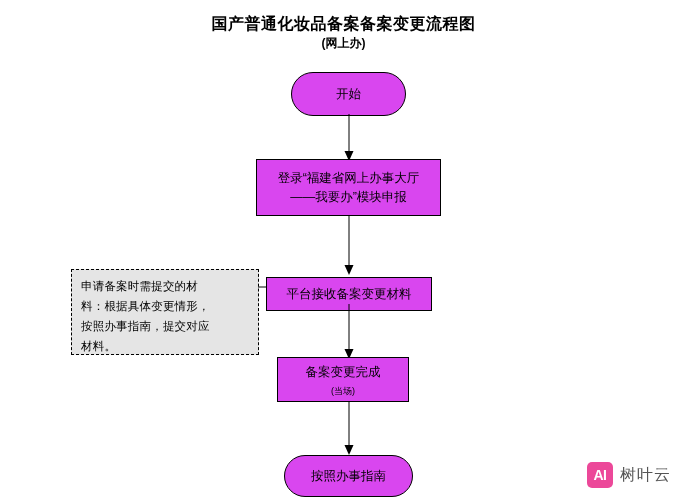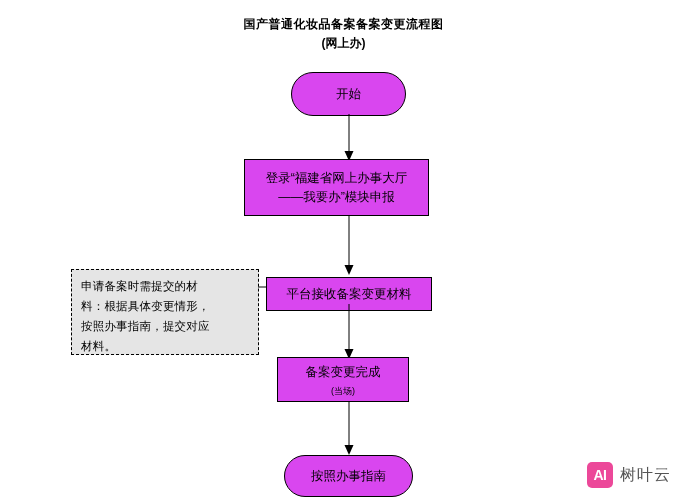--- a/index.html
+++ b/index.html
@@ -21,21 +21,21 @@
     top: 0;
     width: 687px;
     height: 500px;
   }
   .title {
     position: absolute;
     left: 0;
     top: 14px;
     width: 687px;
     text-align: center;
-    font-size: 12px;
+    font-size: 16px;
     font-weight: bold;
     letter-spacing: 0.5px;
     line-height: 20px;
   }
   .subtitle {
     position: absolute;
     left: 0;
     top: 34px;
     width: 687px;
     text-align: center;
@@ -118,21 +118,21 @@
 
   <div class="node terminator" style="left:291px; top:72px; width:115px; height:44px;">
     <span>开始</span>
   </div>
 
   <svg class="conn" style="left:340px; top:114px;" width="18" height="48">
     <line x1="9" y1="0" x2="9" y2="38" stroke="#000" stroke-width="1"></line>
     <polygon points="9,47 4.5,37 13.5,37" fill="#000"></polygon>
   </svg>
 
-  <div class="node process" style="left:244px; top:159px; width:185px; height:57px;">
+  <div class="node process" style="left:256px; top:159px; width:185px; height:57px;">
     <span>登录“福建省网上办事大厅</span>
     <span>——我要办”模块申报</span>
   </div>
 
   <svg class="conn" style="left:340px; top:215px;" width="18" height="61">
     <line x1="9" y1="0" x2="9" y2="51" stroke="#000" stroke-width="1"></line>
     <polygon points="9,60 4.5,50 13.5,50" fill="#000"></polygon>
   </svg>
 
   <div class="node process" style="left:266px; top:277px; width:166px; height:34px;">

